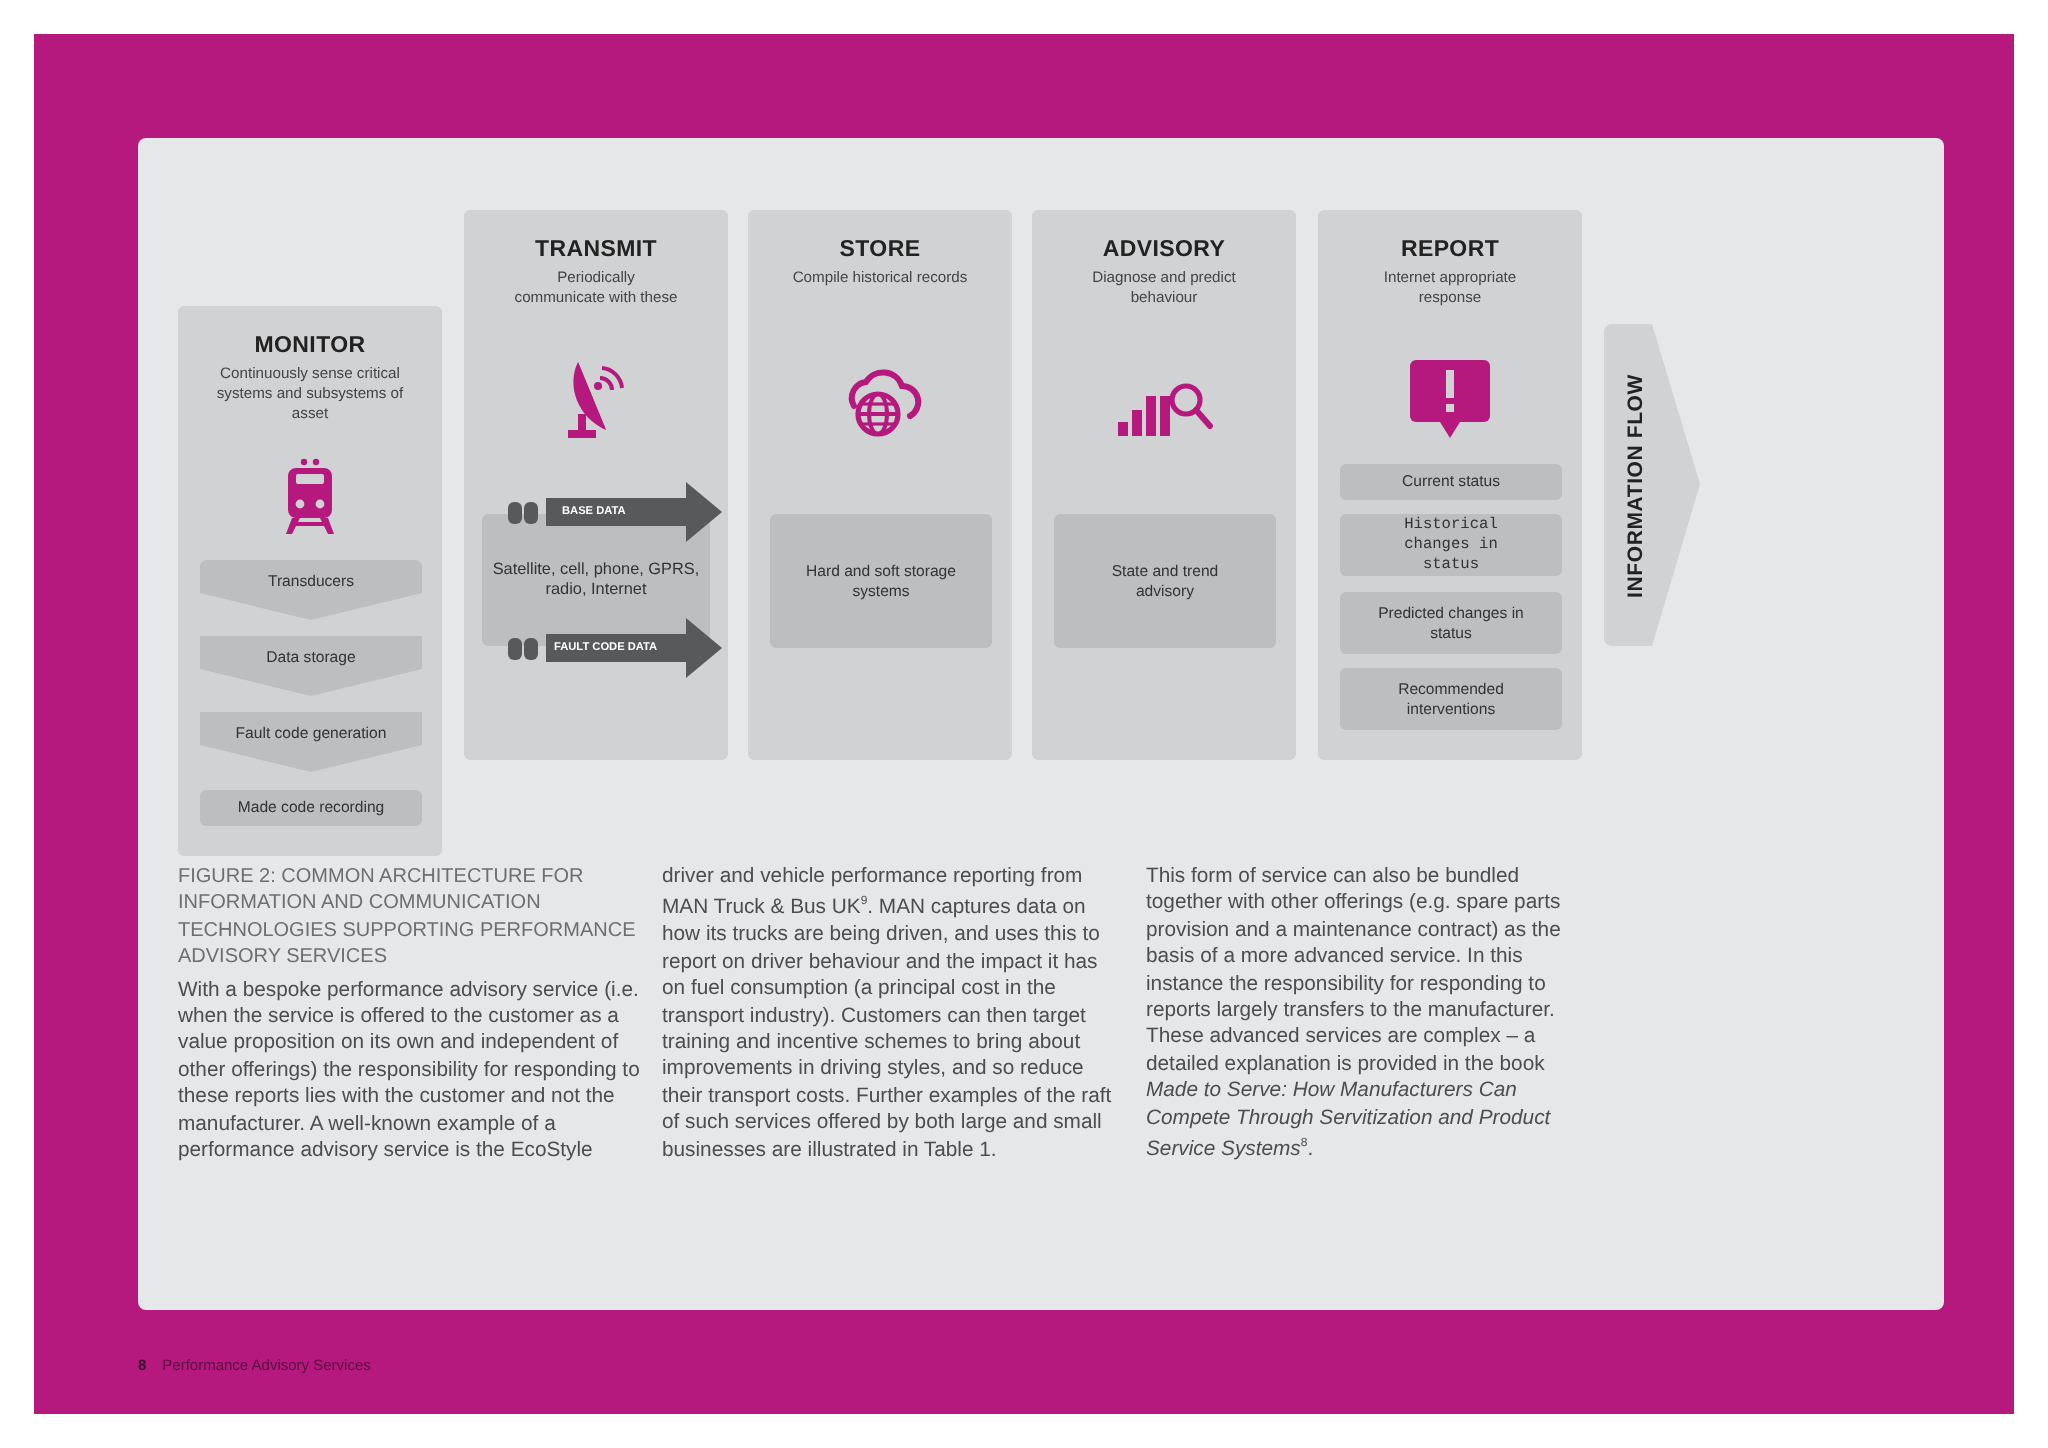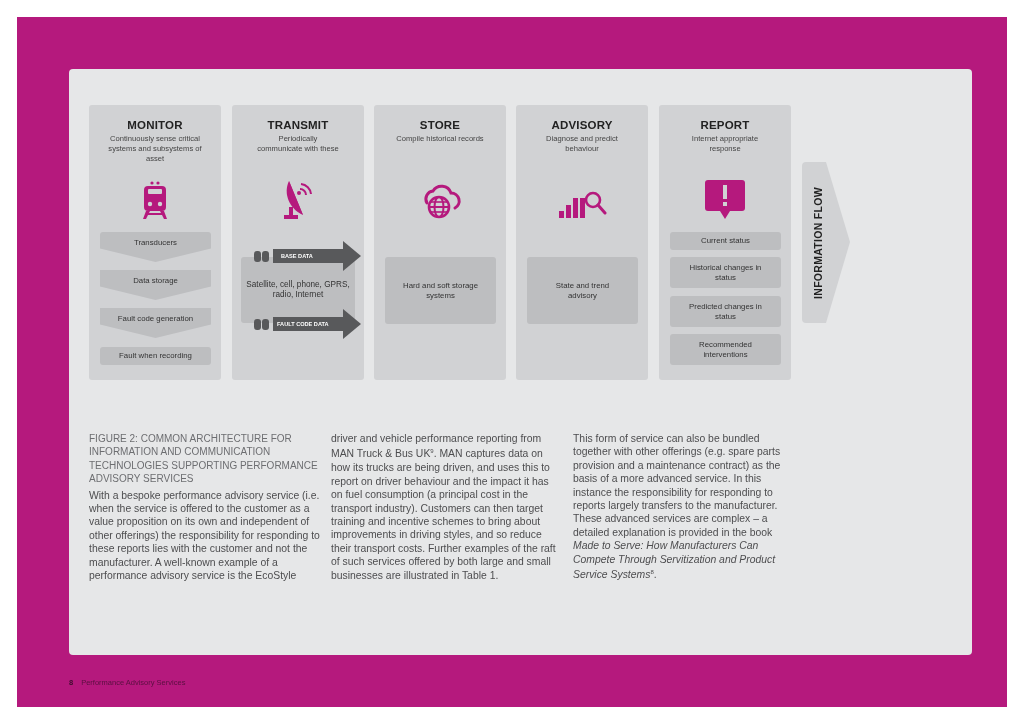--- a/index.html
+++ b/index.html
@@ -32,21 +32,21 @@
   .footer { position:absolute; left:69px; top:678px; font-size:7.5px; color:#5a1040; }
   .footer b { margin-right:8px; font-weight:bold; color:#3d0c2c; }
   sup { font-size:6px; }
 </style>
 </head>
 <body>
 
 <div class="page"></div>
 <div class="panel"></div>
 
-<div class="col" style="left:89px;">
+<div class="col" style="left:89px;margin-top:48px;">
   <h3>MONITOR</h3>
   <div class="sub" style="left:14px;right:14px;">Continuously sense critical systems and subsystems of asset</div>
   <div class="icon" style="top:76px;">
     <svg width="26" height="40" viewBox="0 0 26 40">
       <circle cx="10" cy="2" r="1.6" fill="#b5197d"></circle>
         <circle cx="16" cy="2" r="1.6" fill="#b5197d"></circle>
       <rect x="2" y="5" width="22" height="25" rx="4" fill="#b5197d"></rect>
       <rect x="6" y="8" width="14" height="5" rx="1" fill="#d1d2d4"></rect>
       <circle cx="8" cy="23" r="2.2" fill="#d1d2d4"></circle>
         <circle cx="18" cy="23" r="2.2" fill="#d1d2d4"></circle>
@@ -57,21 +57,21 @@
   </div>
   <div class="chev" style="top:127px;height:30px;clip-path:polygon(0 0,100% 0,100% 55%,50% 100%,0 55%);border-radius:3px 3px 0 0;">
       <span>Transducers</span>
     </div>
   <div class="chev" style="top:203px;height:30px;clip-path:polygon(0 0,100% 0,100% 55%,50% 100%,0 55%);">
       <span>Fault code generation</span>
     </div>
   <div class="chev" style="top:165px;height:30px;clip-path:polygon(0 0,100% 0,100% 55%,50% 100%,0 55%);">
       <span>Data storage</span>
     </div>
-  <div class="box" style="top:242px;height:18px;">Fault when recording</div>
+  <div class="box" style="top:242px;height:18px;">Made code recording</div>
 </div>
 
 <div class="col" style="left:232px;">
   <h3>TRANSMIT</h3>
   <div class="sub" style="left:24px;right:24px;">Periodically communicate with these</div>
   <div class="icon" style="top:74px;">
     <svg width="34" height="42" viewBox="0 0 34 42">
       <path d="M8 2 C2 14 8 30 22 36 Z" fill="#b5197d"></path>
       <path d="M8 2 L22 36 L10 22 Z" fill="#b5197d"></path>
       <rect x="8" y="28" width="4" height="8" fill="#b5197d"></rect>
@@ -138,21 +138,21 @@
   <div class="icon" style="top:74px;">
     <svg width="42" height="42" viewBox="0 0 42 42">
       <rect x="1" y="1" width="40" height="31" rx="3" fill="#b5197d"></rect>
       <polygon points="16,32 26,32 21,40" fill="#b5197d"></polygon>
       <rect x="19" y="6" width="4" height="14" fill="#d1d2d4"></rect>
       <rect x="19" y="23" width="4" height="4" fill="#d1d2d4"></rect>
     </svg>
   </div>
   <div class="box" style="top:127px;height:18px;">Current status</div>
   <div class="box" style="top:152px;height:31px;">
-      <span style="display:block;width:78px;">Historical changes in status</span>
+      <span style="display:block;width:78px;font-family:Liberation Mono, monospace;">Historical changes in status</span>
     </div>
   <div class="box" style="top:229px;height:31px;">
       <span style="display:block;width:70px;">Recommended interventions</span>
     </div>
   <div class="box" style="top:191px;height:31px;">
       <span style="display:block;width:74px;">Predicted changes in status</span>
     </div>
 </div>
 
 <div class="flow">

